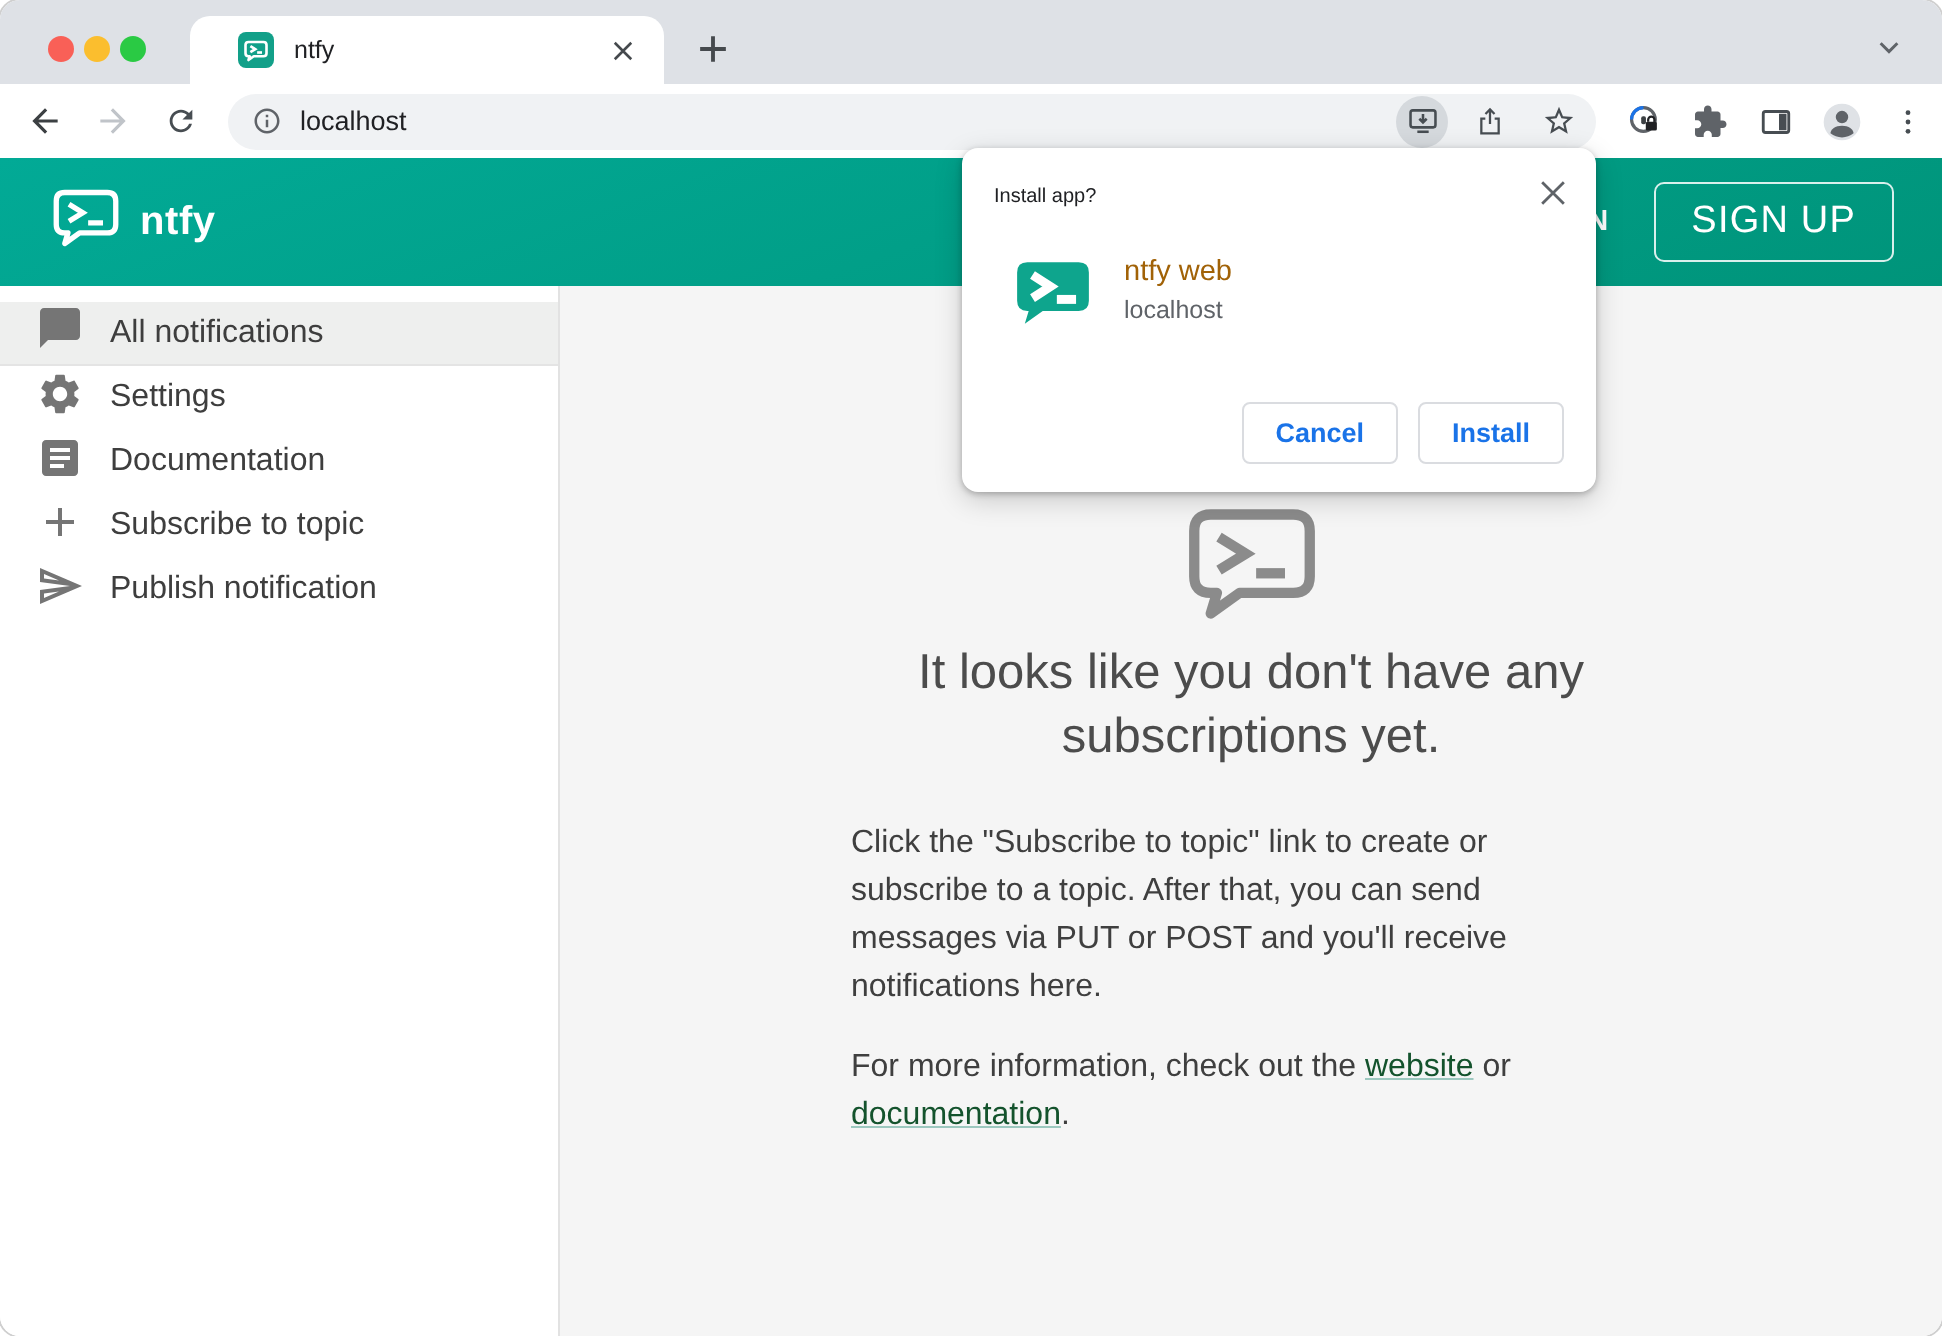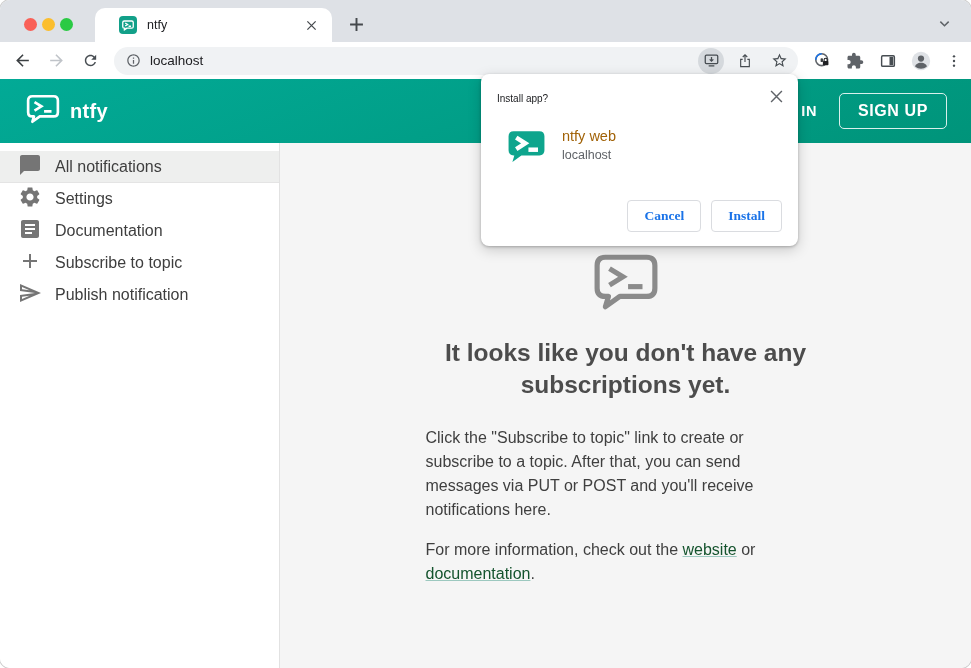--- a/index.html
+++ b/index.html
@@ -42,52 +42,52 @@
   .ext-btn{ width:24px; height:24px; display:flex; align-items:center; justify-content:center; color:#5f6368; }
 
   
   .app{ position:absolute; top:79px; left:0; right:0; bottom:0; display:flex; flex-direction:column; }
   .app-header{ height:64px; background:linear-gradient(160deg,#02aa96 0%,#00947a 100%);
                display:flex; align-items:center; padding:0 24px 0 26px; color:#fff; flex:0 0 auto; }
   .brand{ display:flex; align-items:center; gap:10px; }
   .brand-name{ font-size:20px; font-weight:bold; letter-spacing:0.3px; }
   .header-spacer{ flex:1 1 auto; }
   .signin-btn{ font-size:14.5px; font-weight:bold; letter-spacing:0.6px; color:#fff; margin-right:22px; }
-  .signup-btn{ font-size:16px; font-weight:bold; letter-spacing:0.6px; color:#fff;
+  .signup-btn{ font-size:19px; font-weight:normal; letter-spacing:0.6px; color:#fff;
                border:1.5px solid rgba(255,255,255,0.85); border-radius:5px; padding:8px 18px; background:transparent; }
 
   .app-body{ flex:1 1 auto; display:flex; min-height:0; }
   .sidebar{ width:280px; background:#ffffff; border-right:1px solid #e2e2e2; padding-top:8px; flex:0 0 auto; }
   .side-item{ height:32px; display:flex; align-items:center; padding-left:18px; gap:13px; color:#757575; }
   .side-item .side-label{ font-size:16px; color:#3e3e3e; }
   .side-item.selected{ background:#eeefee; border-bottom:1px solid #e4e4e4; }
 
   .main{ flex:1 1 auto; background:#f5f5f5; overflow:hidden; }
   .empty-state{ width:400px; margin:110px auto 0 auto; }
   .big-logo{ display:flex; justify-content:center; color:#8b8b8b; }
-  .empty-heading{ margin-top:26px; text-align:center; font-size:24.5px; line-height:32px;
-                  font-weight:700; color:#4c4c4c; }
+  .empty-heading{ margin-top:10px; text-align:center; font-size:24.5px; line-height:32px;
+                  font-weight:400; color:#4c4c4c; }
   .empty-par{ margin-top:25px; font-size:16px; line-height:24px; color:#3f3f3f; width:336px; }
   .empty-par2{ margin-top:16px; }
   .green-link{ color:#14532d; text-decoration:underline; text-decoration-color:#9cc8bf; cursor:pointer; }
 
   
   .install-popup{ position:absolute; left:481px; top:74px; width:317px; height:172px; background:#ffffff;
                   border-radius:8px; box-shadow:0 1px 3px rgba(0,0,0,0.25), 0 4px 14px rgba(0,0,0,0.18);
                   padding:16px; z-index:20; }
   .popup-title{ font-size:10px; color:#202124; margin-top:3px; }
   .popup-close{ position:absolute; top:12px; right:12px; width:20px; height:20px; display:flex;
                 align-items:center; justify-content:center; color:#5f6368; }
   .popup-app-row{ display:flex; margin-top:22px; margin-left:9px; gap:15px; }
   .popup-app-icon{ width:41px; height:41px; display:flex; align-items:center; justify-content:center; }
   .popup-app-name{ font-size:14.5px; color:#a16207; margin-top:2px; }
   .popup-app-origin{ font-size:12.5px; color:#5f6368; margin-top:4px; }
   .popup-buttons{ position:absolute; right:16px; bottom:14px; display:flex; gap:10px; }
   .popup-btn{ background:#fff; border:1px solid #dadce0; border-radius:4px; padding:7px 16px;
-              font-size:13.5px; font-weight:bold; color:#1a73e8; font-family:Liberation Serif, serif;text-align:right; }
+              font-size:13.5px; font-weight:bold; color:#1a73e8; font-family:Liberation Sans, sans-serif;text-align:right; }
 </style>
 </head>
 <body>
 
 <div class="window">
 
   <div class="tabstrip">
     <div class="traffic t-red"></div>
     <div class="traffic t-yellow"></div>
     <div class="traffic t-green"></div>

